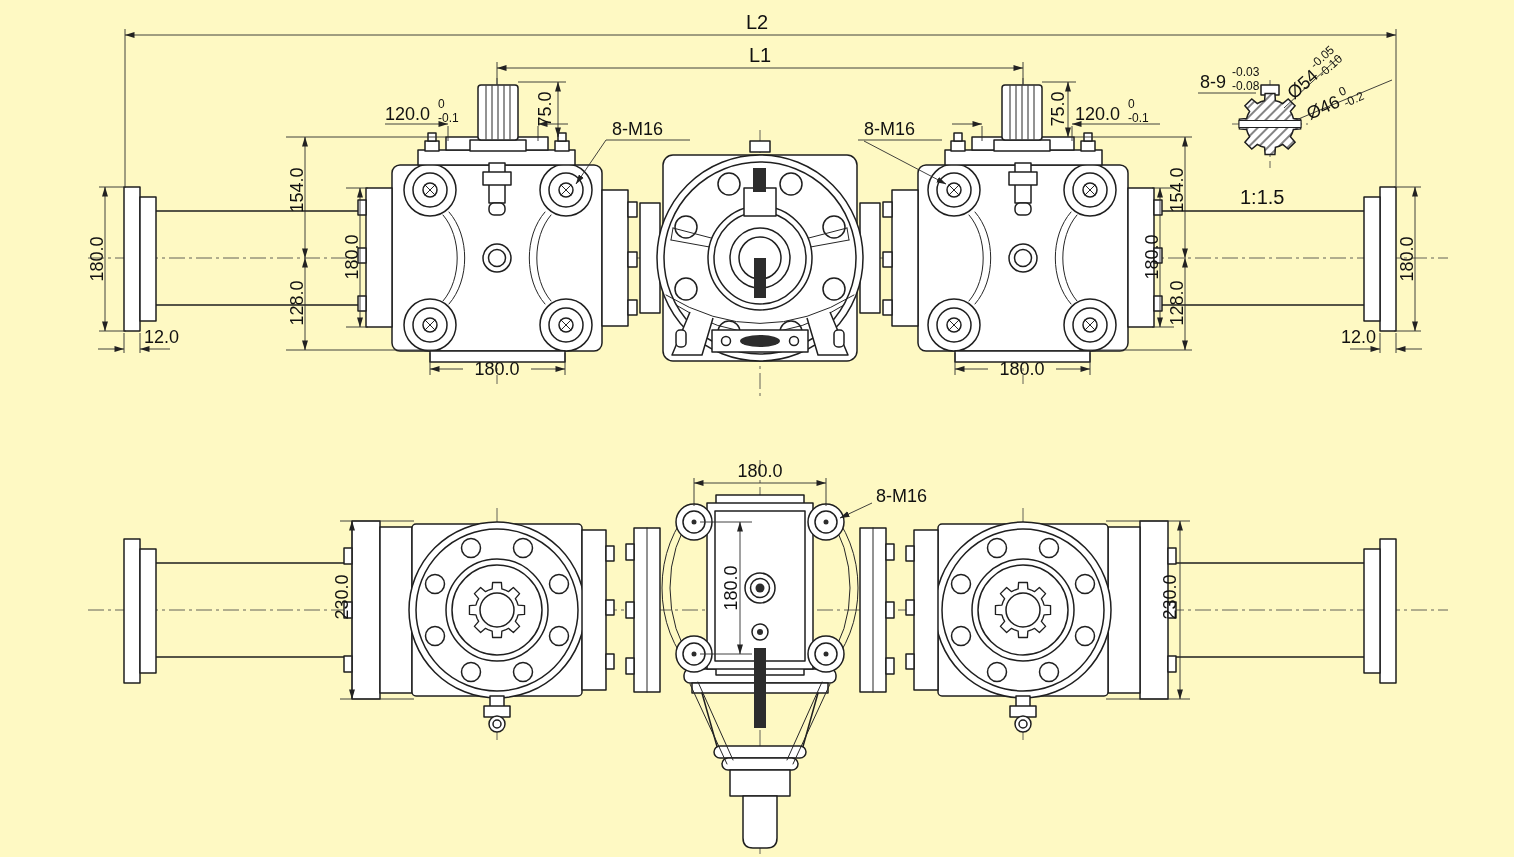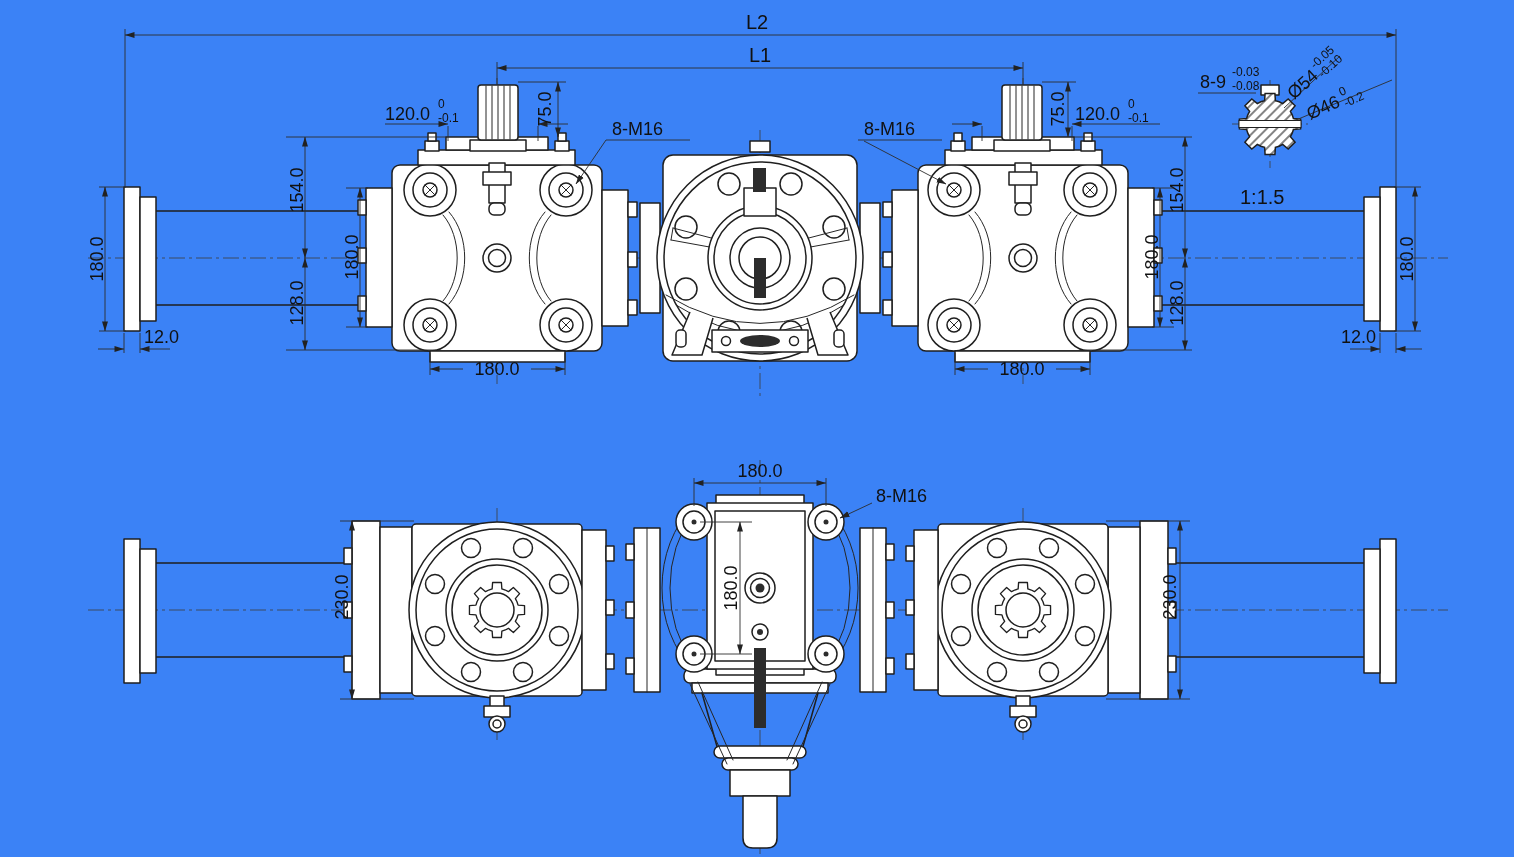--- a/index.html
+++ b/index.html
@@ -1,16 +1,16 @@
 <!DOCTYPE html>
 <html><head>
 <meta charset="utf-8">
 <style>
   html,body{margin:0;padding:0;background:#f3f3f3;}
-  #stage{width:1514px;height:857px;background:#3b82f6;position:relative;margin:0 auto;
+  #stage{width:1514px;height:857px;background:#fef9c3;position:relative;margin:0 auto;
          font-family:"Liberation Sans","DejaVu Sans",sans-serif;}
   svg{display:block}
   .ol  {fill:none;stroke:#1f1f1f;stroke-width:1.5;stroke-linejoin:round;stroke-linecap:round;}
   .olw {fill:#ffffff;stroke:#1f1f1f;stroke-width:1.5;stroke-linejoin:round;}
   .thin{fill:none;stroke:#262626;stroke-width:1;stroke-linecap:round;}
   .dim {fill:none;stroke:#2c2c2c;stroke-width:0.9;}
   .cl  {fill:none;stroke:#3c3c3c;stroke-width:0.8;stroke-dasharray:16 4 3 4;}
   .dark{fill:#2c2c2c;stroke:none;}
   text {fill:#111;}
   .d   {font-size:18px;}

